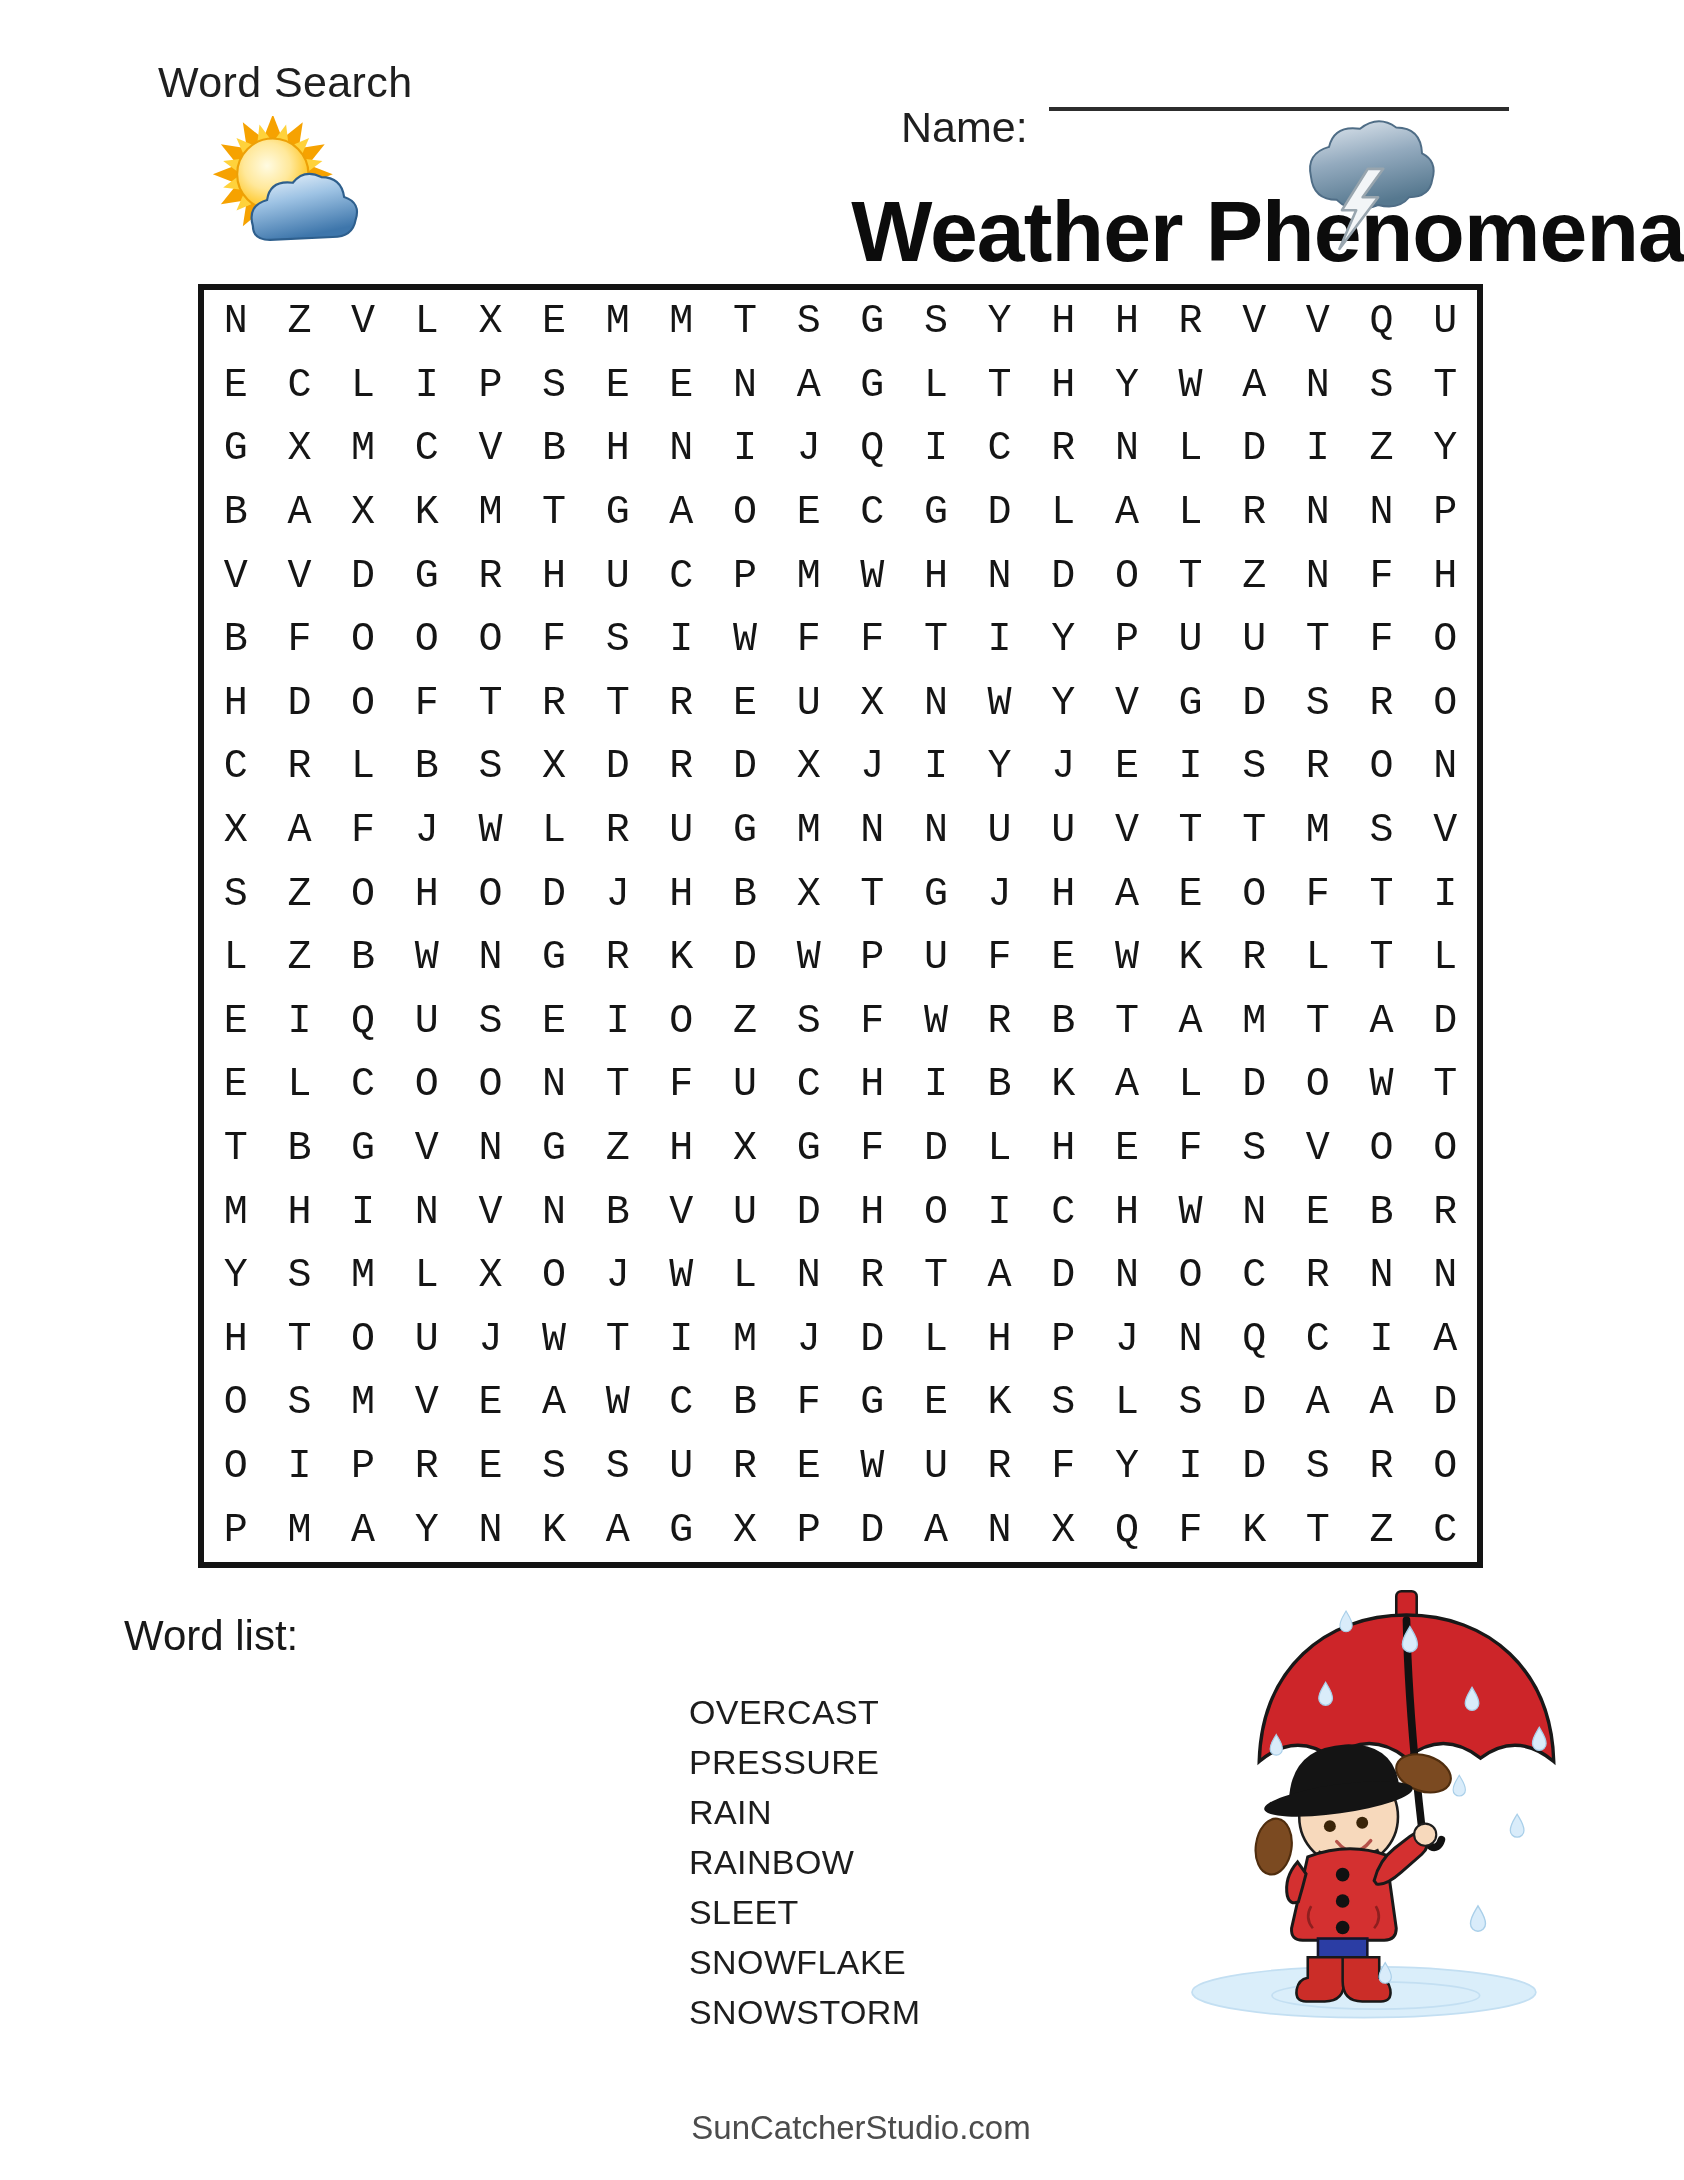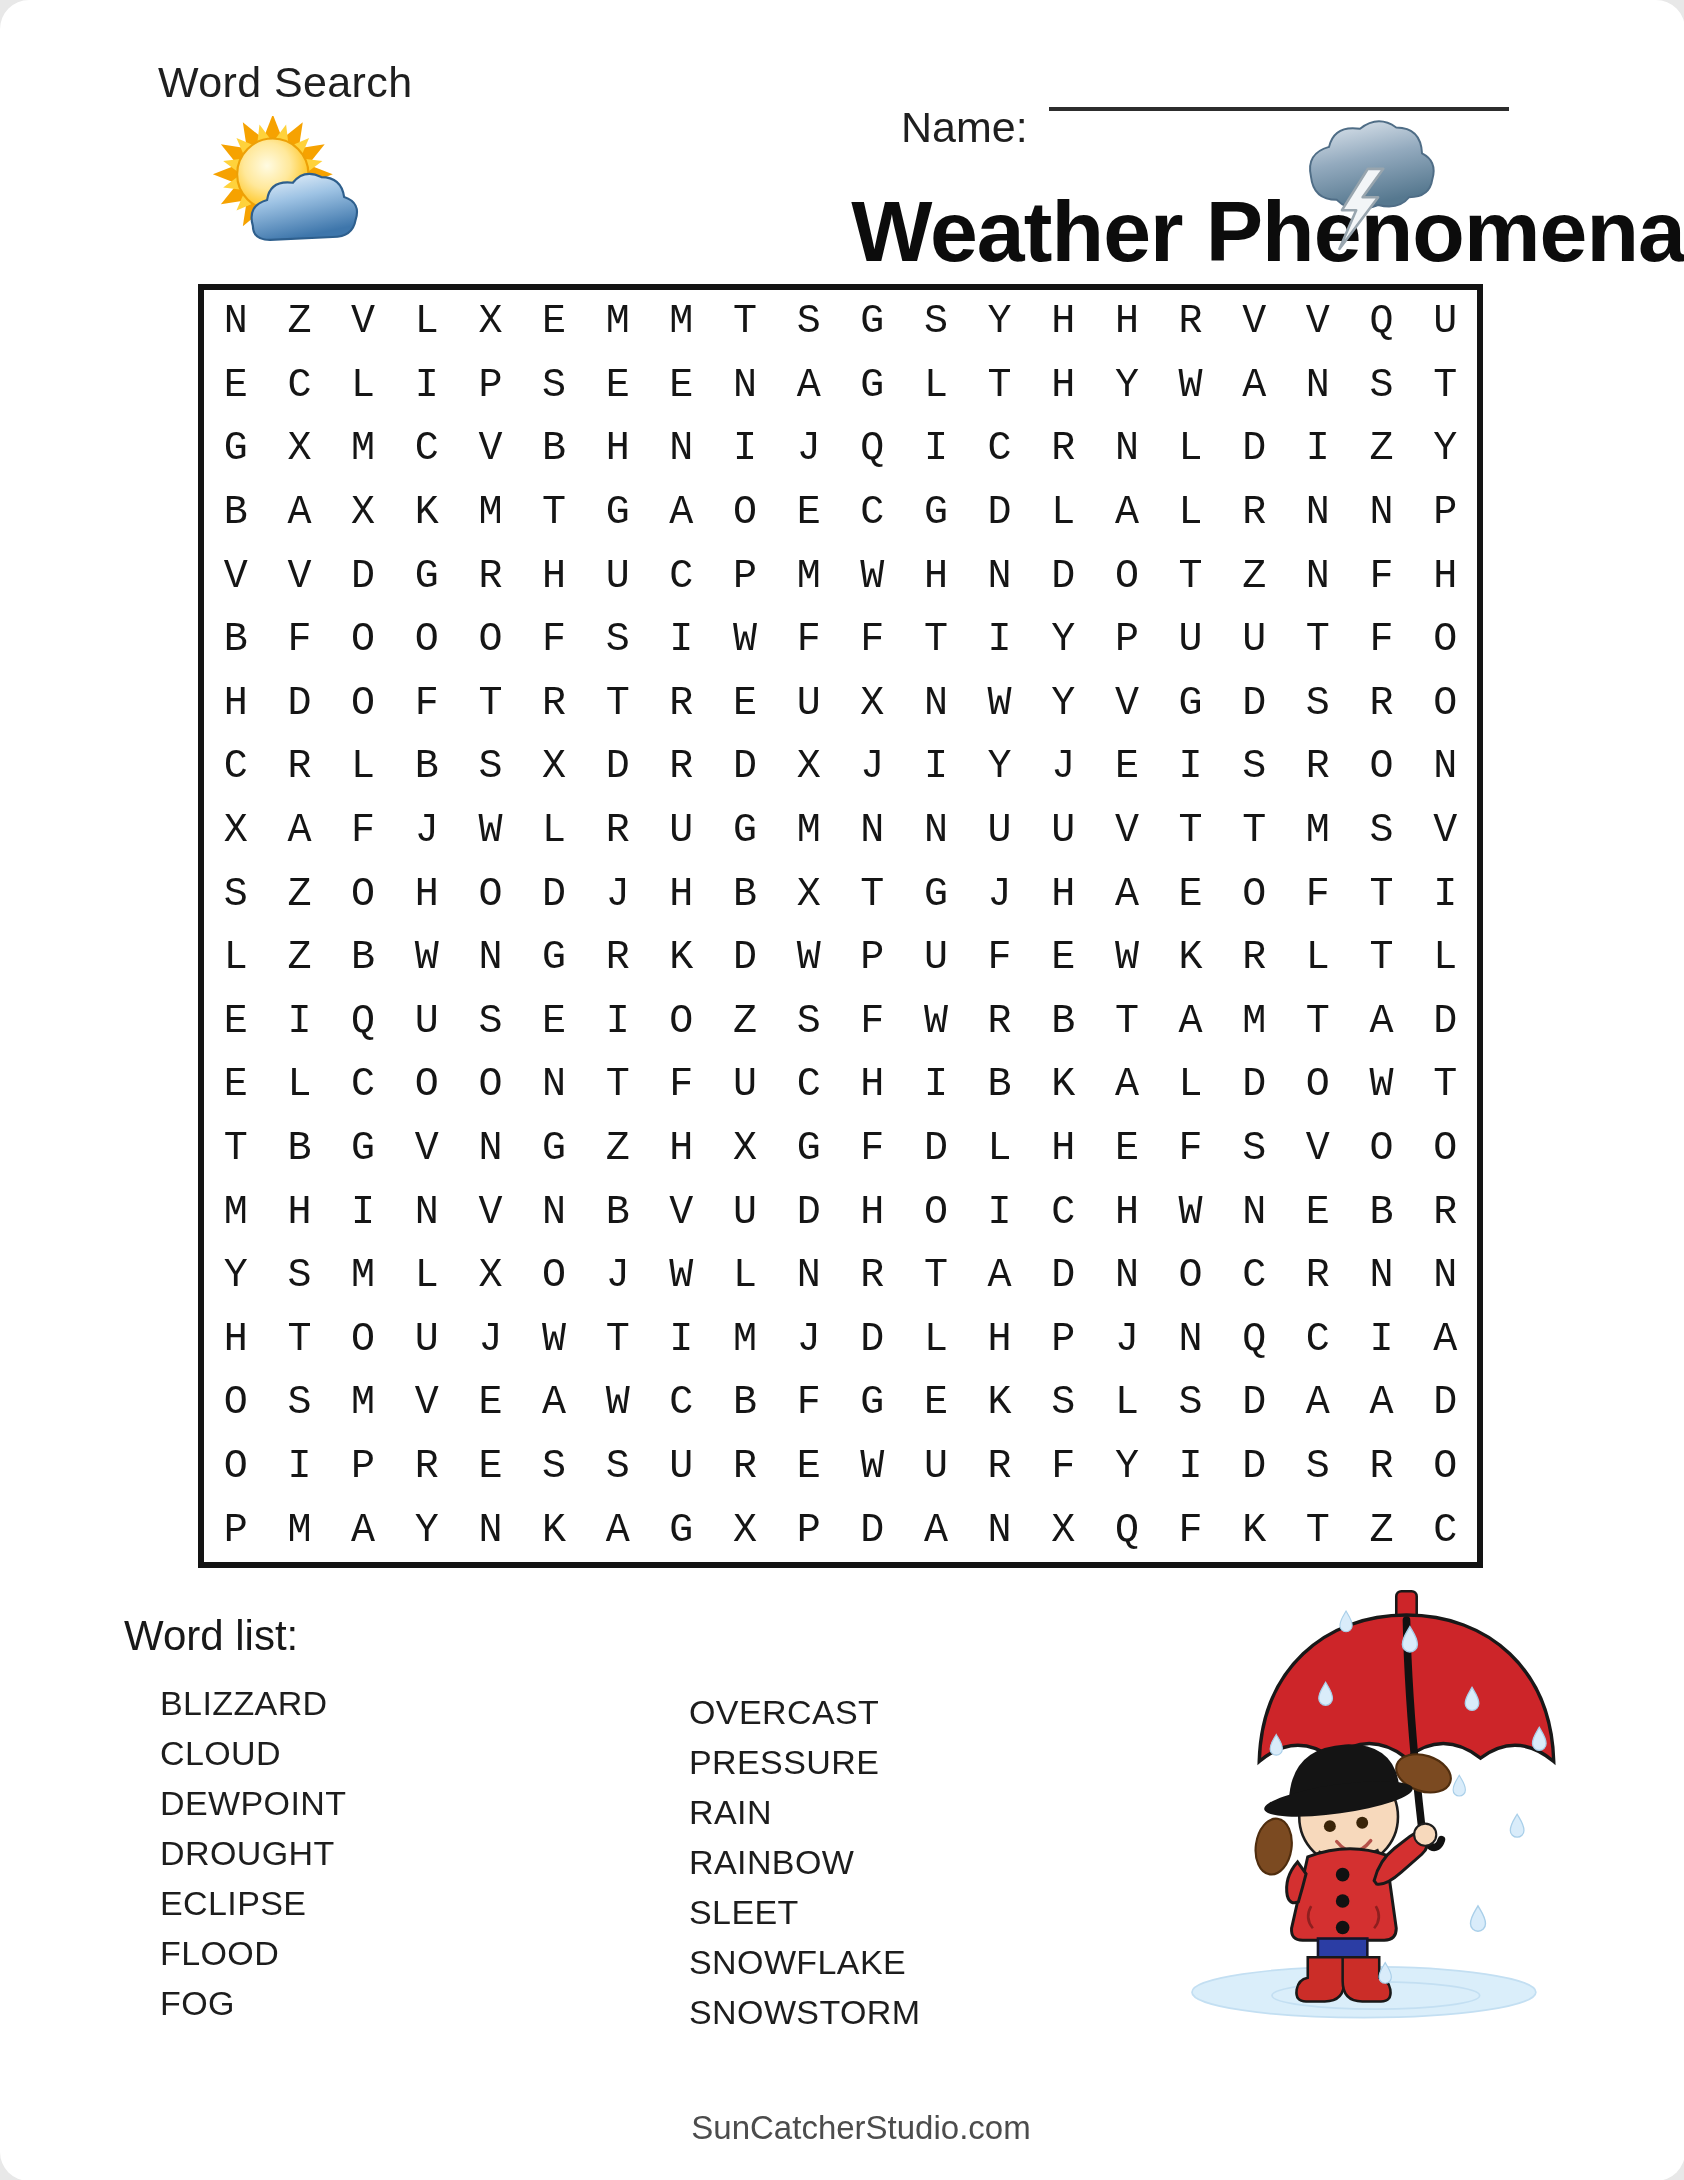--- a/index.html
+++ b/index.html
@@ -2,21 +2,21 @@
 <html style="--umbrella-red: #cd2529; --coat-red: #d43030; --boot-red: #cb2d28; --raindrop-blue: #d9ecfa; --hair-brown: #7b4a21; --pants-blue: #2b3da4; --skin: #f7d9bc; --puddle-blue: #daeefa; --text-dark: #1c1c1c; --footer-gray: #4c4c4c;font-size:13.6px"><head>
 <meta charset="utf-8">
 <style>
   :root{
     --umbrella-red:#cd2529; --coat-red:#d43030; --boot-red:#cb2d28;
     --raindrop-blue:#d9ecfa; --hair-brown:#7b4a21; --pants-blue:#2b3da4;
     --skin:#f7d9bc; --puddle-blue:#daeefa; --text-dark:#1c1c1c; --footer-gray:#4c4c4c;
   }
   html,body{margin:0;padding:0;background:#e8e8e8;}
   .page{position:relative;width:1685px;height:2181px;background:#ffffff;
-        font-family:"Liberation Sans",sans-serif;color:var(--text-dark);overflow:hidden;margin:0 auto;border-radius:29px;}
+        font-family:"Liberation Sans",sans-serif;color:var(--text-dark);overflow:hidden;margin:0 auto;}
   .kicker{position:absolute;left:158px;top:58px;font-size:43px;color:#1f1f1f;letter-spacing:0.4px;}
   .name-row{position:absolute;left:901px;top:58px;font-size:43px;color:#1f1f1f;margin-top:45px;}
   .name-line{position:absolute;left:1049px;top:63px;width:460px;height:44px;border-bottom:4.3px solid #2d2d2d;}
   .title{position:absolute;left:0;right:0;top:158px;text-align:right;
          font-size:86px;font-weight:bold;letter-spacing:-0.9px;color:#0c0c0c;margin-top:24px;}
   .icon-sun{position:absolute;left:210px;top:116px;width:157px;height:145px;}
   .icon-storm{position:absolute;left:1273px;top:112px;width:187px;height:155px;}
   .grid-frame{position:absolute;left:198px;top:284px;width:1285px;height:1284px;
               border:6px solid #131313;box-sizing:border-box;
               display:grid;grid-template-columns:repeat(20,1fr);grid-template-rows:repeat(20,1fr);}
@@ -562,29 +562,20 @@
       <span class="cell">X</span>
       <span class="cell">Q</span>
       <span class="cell">F</span>
       <span class="cell">K</span>
       <span class="cell">T</span>
       <span class="cell">Z</span>
       <span class="cell">C</span>
     </div>
 
   <div class="wl-label">Word list:</div>
-  <div class="wl-col wl-col-1">
-      <div>BLIZZARD</div>
-      <div>CLOUD</div>
-      <div>DEWPOINT</div>
-      <div>DROUGHT</div>
-      <div>ECLIPSE</div>
-      <div>FLOOD</div>
-      <div>FOG</div>
-    </div>
   <div class="wl-col wl-col-3">
       <div>OVERCAST</div>
       <div>PRESSURE</div>
       <div>RAIN</div>
       <div>RAINBOW</div>
       <div>SLEET</div>
       <div>SNOWFLAKE</div>
       <div>SNOWSTORM</div>
     </div>
 

